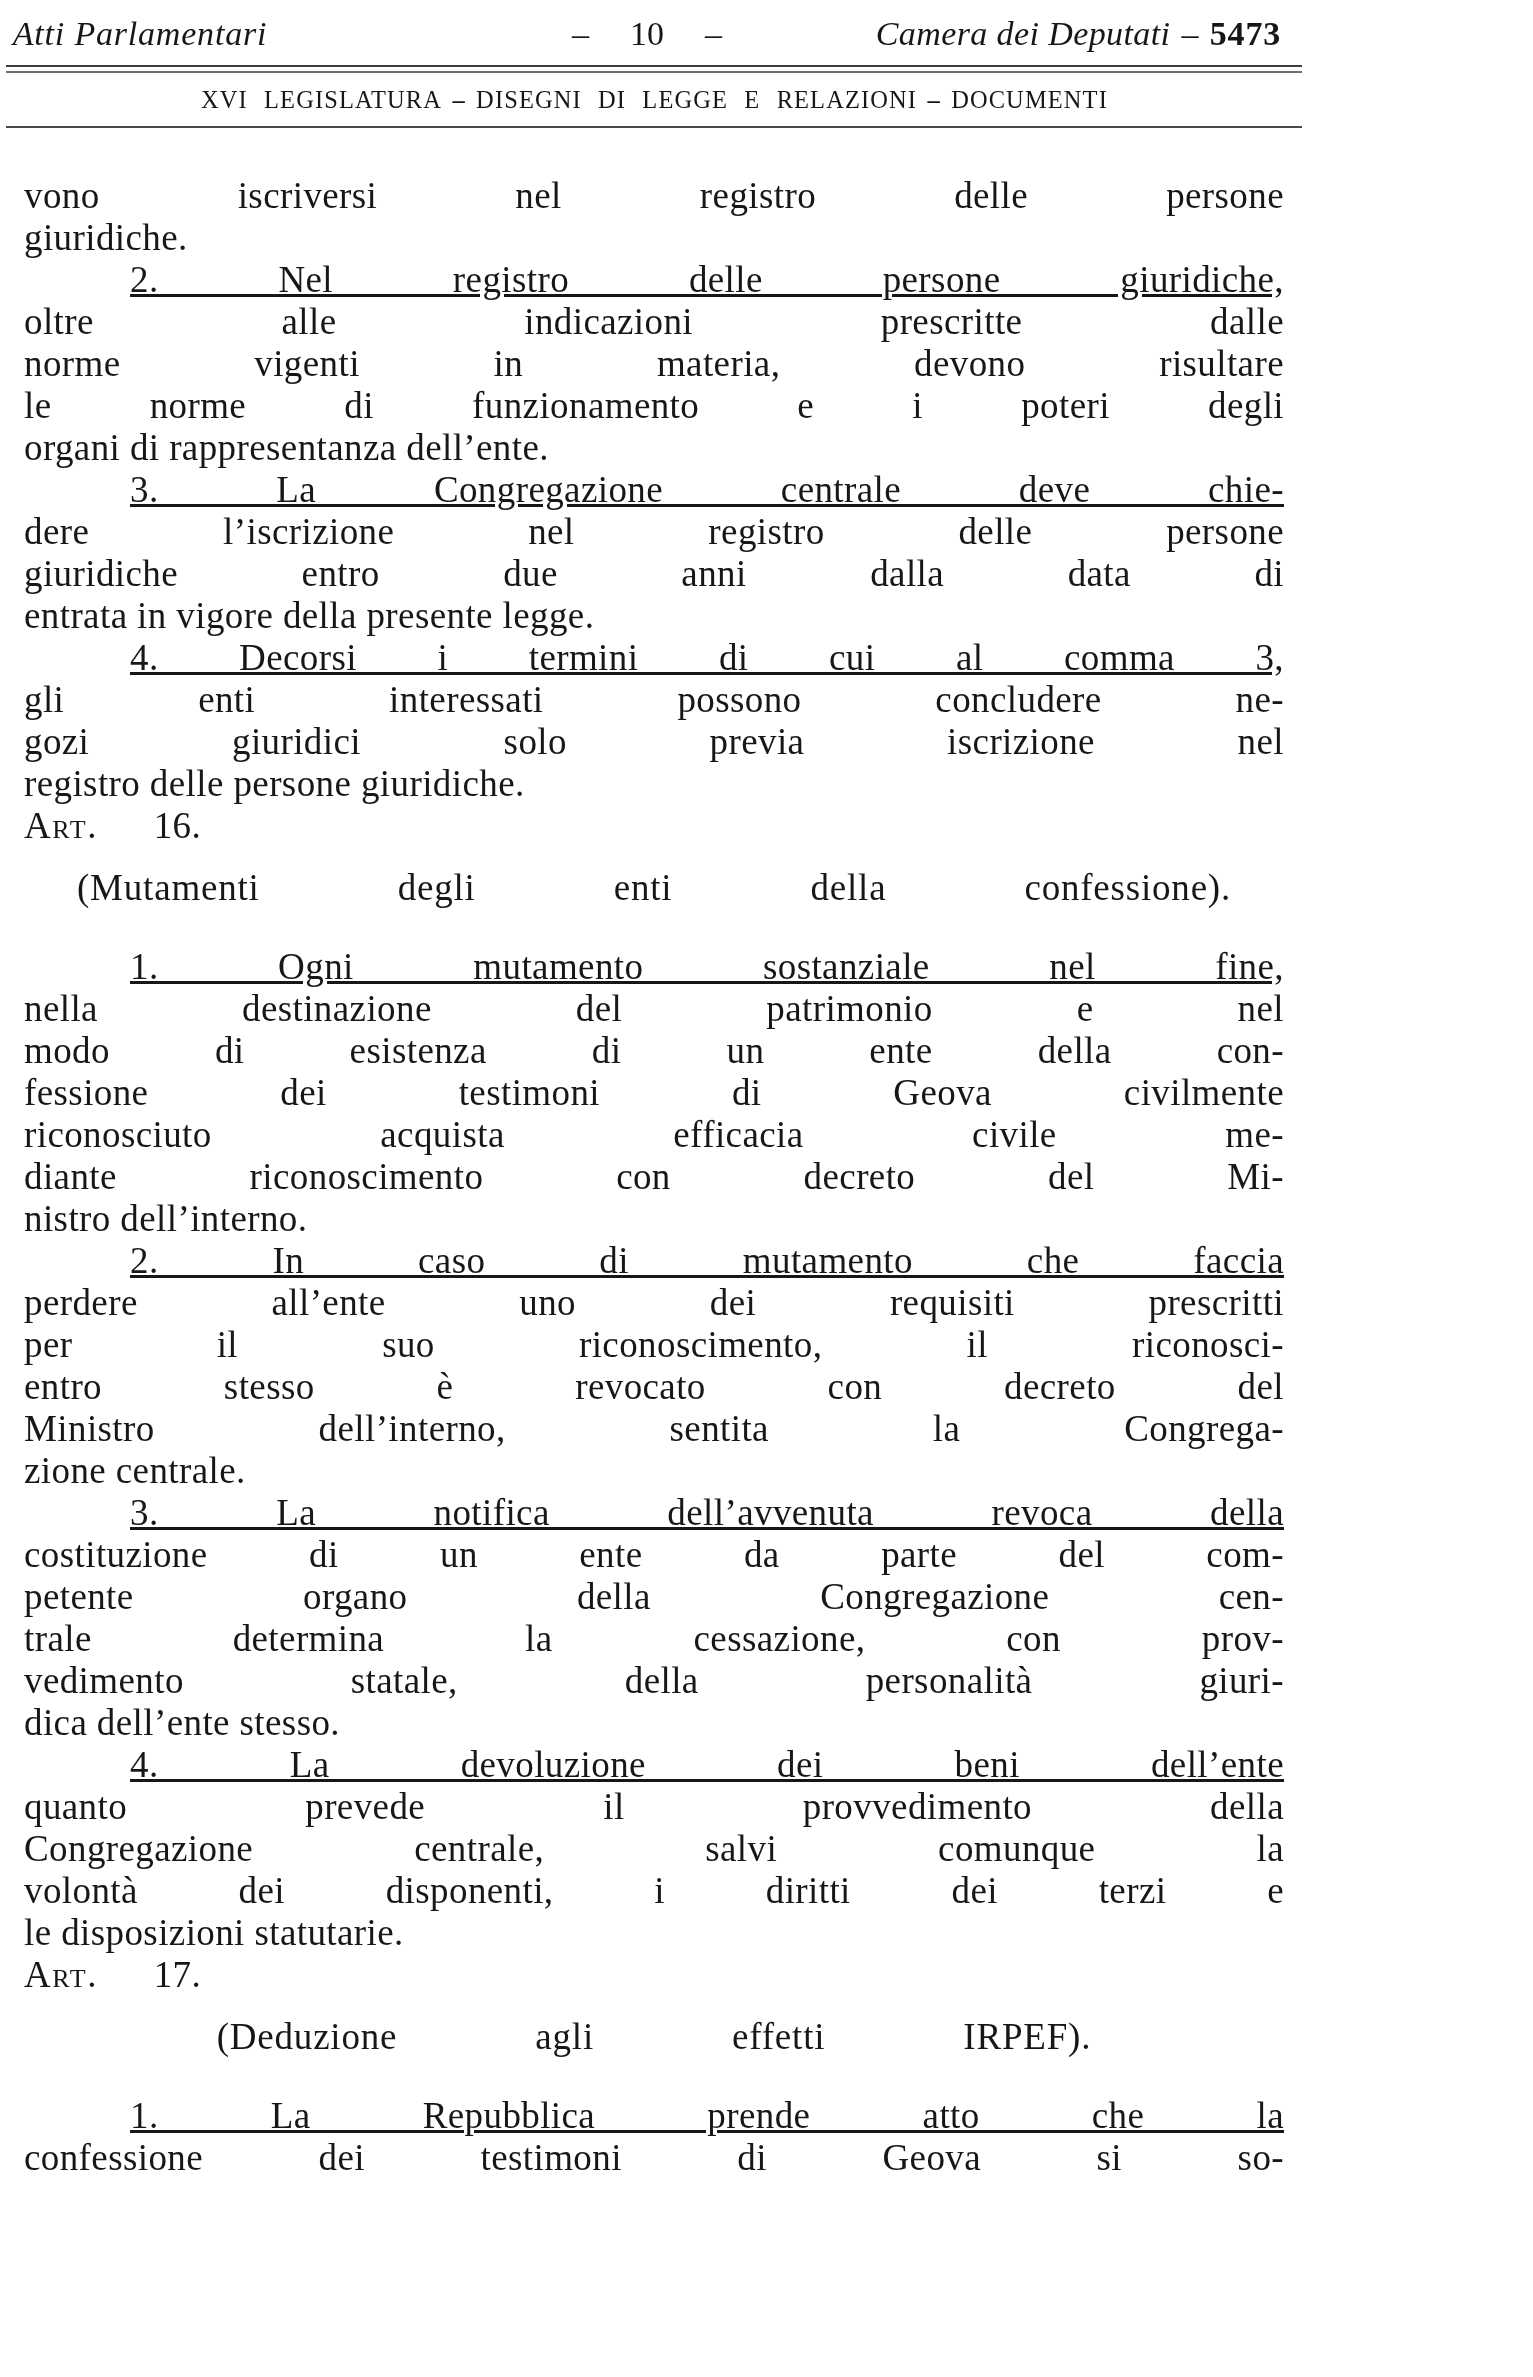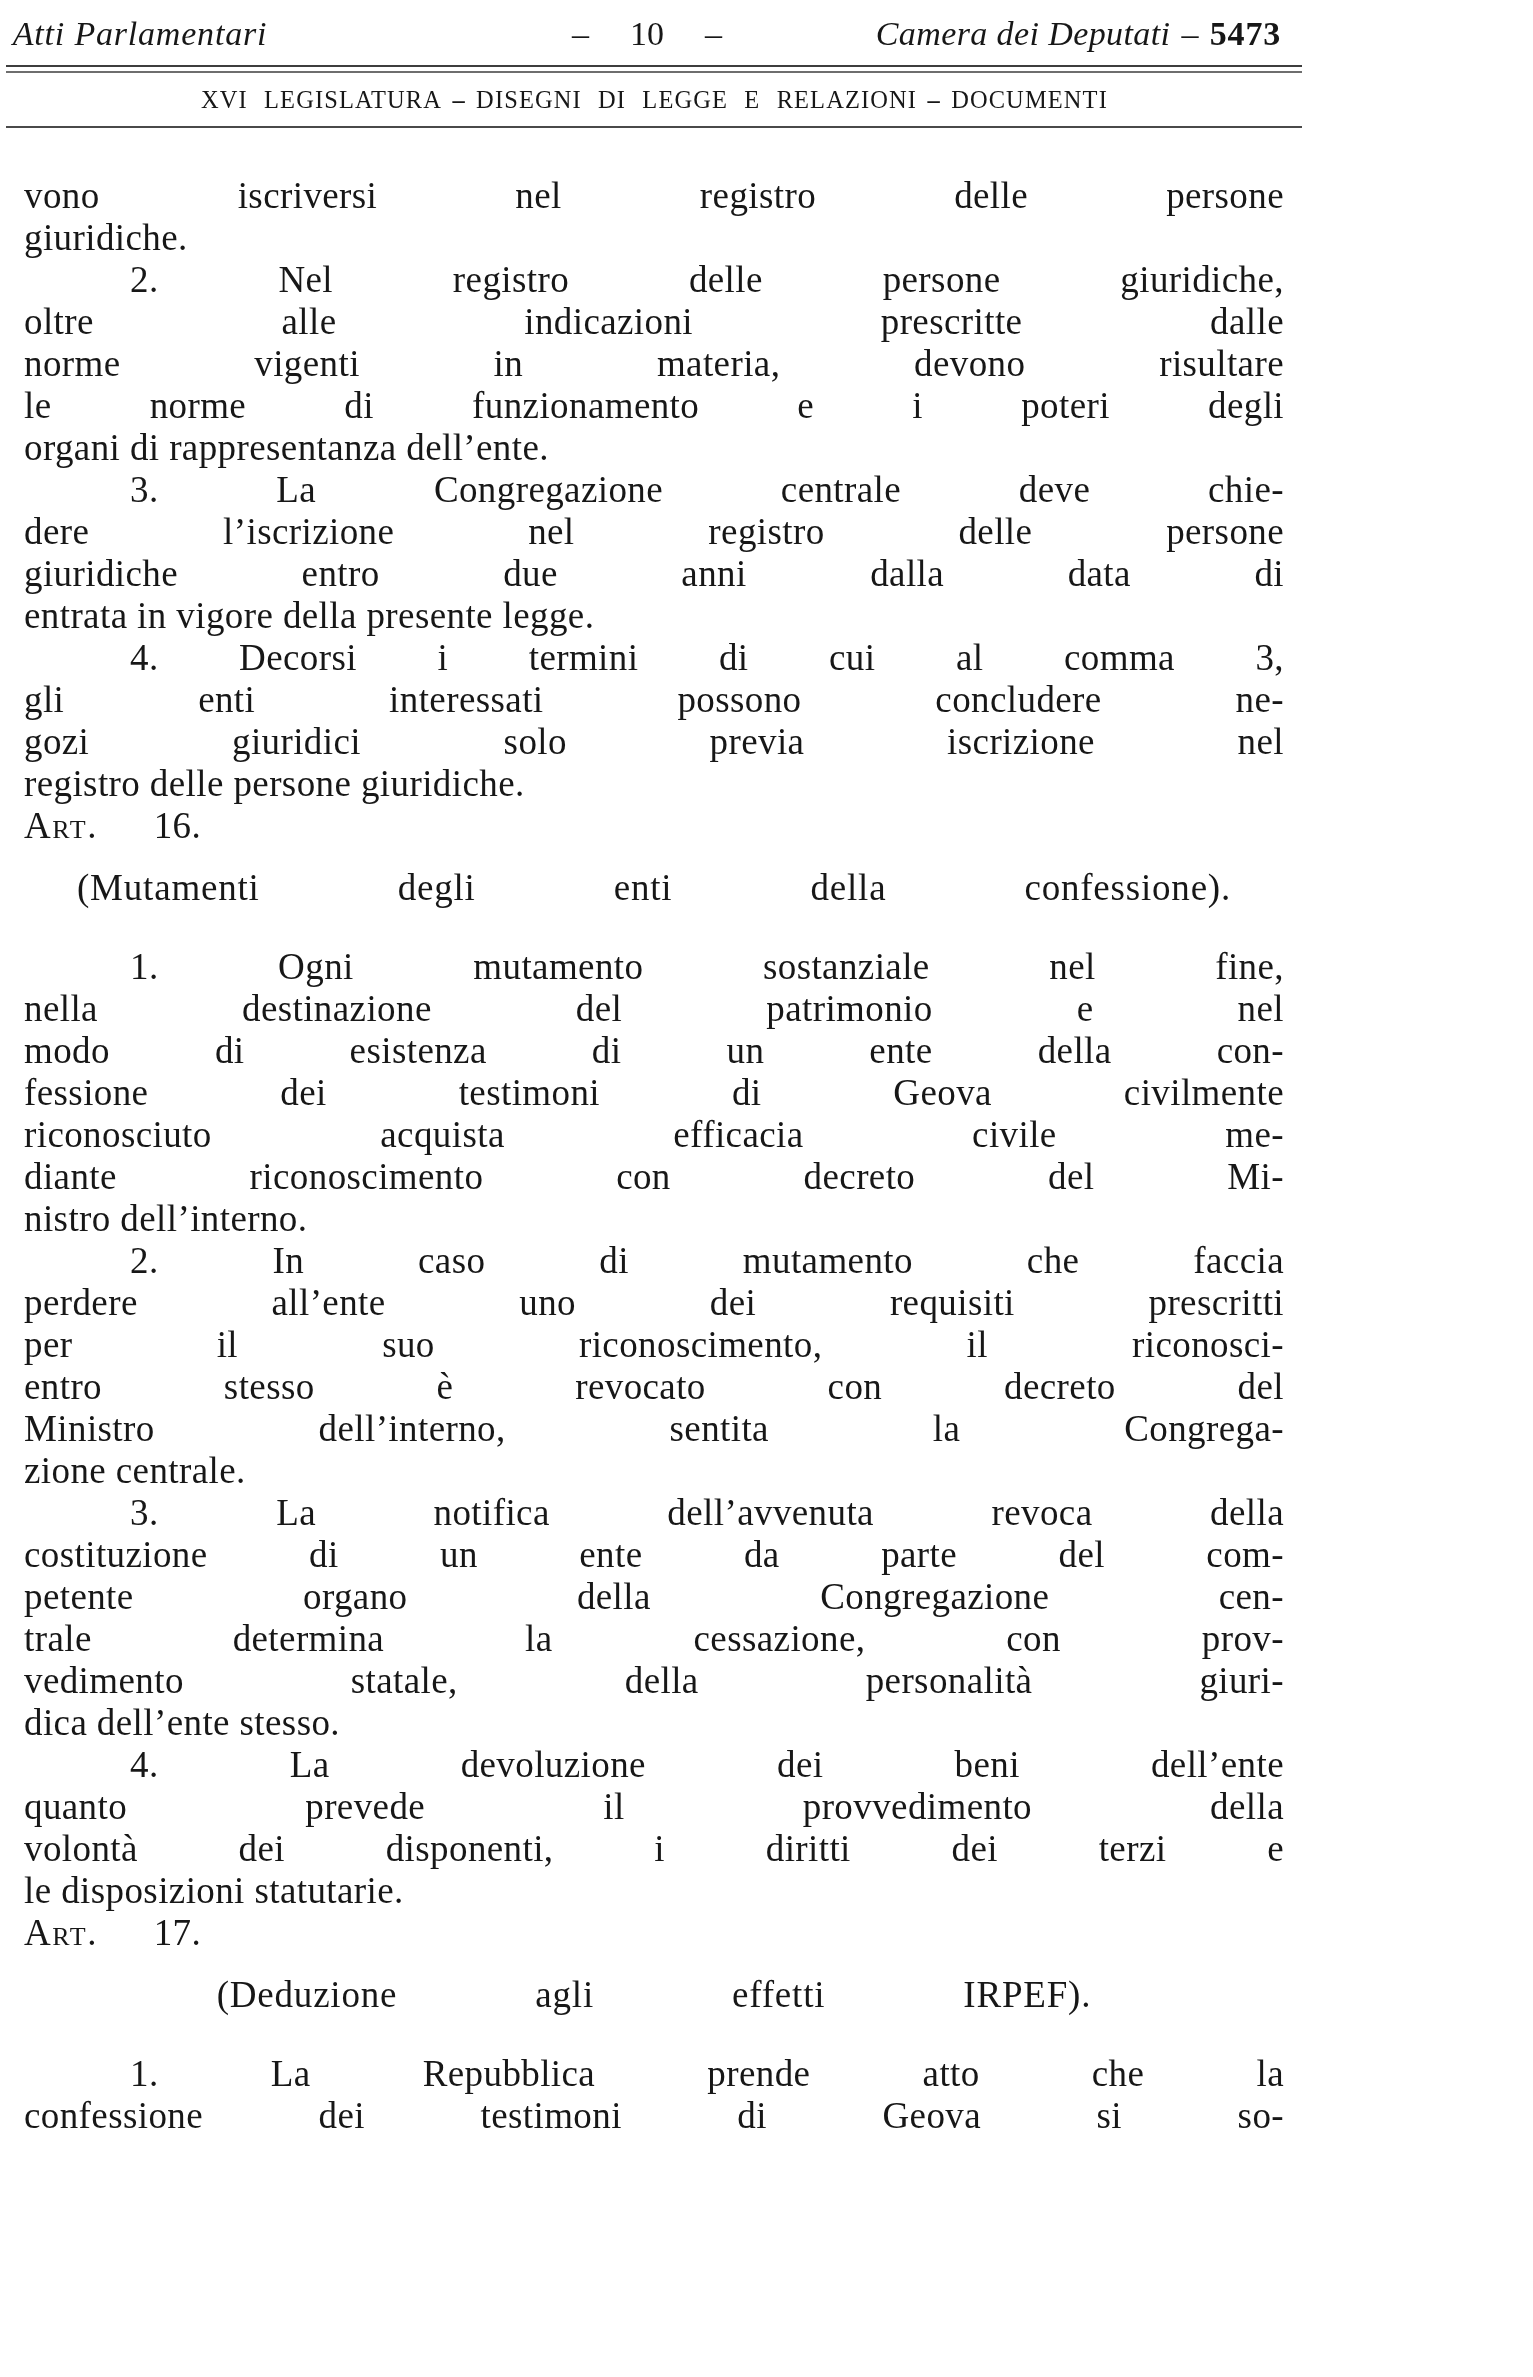--- a/index.html
+++ b/index.html
@@ -87,21 +87,21 @@
     font-size: 37px;
     line-height: 42px;
     letter-spacing: 0.4px;
   }
   .par { margin: 0; }
   .line {
     text-align: justify;
     text-align-last: justify;
   }
   .line.end { text-align-last: left; }
-  .line.indent { text-indent: 106px; }
+  .line.indent { text-indent: 106px; text-decoration: underline; }
 
   .art {
     text-align: left;
     font-size: 37px;
     line-height: 42px;
     word-spacing: 46px;
   }
   .art .sc {
     font-variant: small-caps;
     letter-spacing: 1.6px;
@@ -189,20 +189,21 @@
         <div class="line indent">3. La notifica dell’avvenuta revoca della</div>
         <div class="line">costituzione di un ente da parte del com-</div>
         <div class="line">petente organo della Congregazione cen-</div>
         <div class="line">trale determina la cessazione, con prov-</div>
         <div class="line">vedimento statale, della personalità giuri-</div>
         <div class="line end">dica dell’ente stesso.</div>
       </div>
       <div class="par">
         <div class="line indent">4. La devoluzione dei beni dell’ente</div>
         <div class="line">quanto prevede il provvedimento della</div>
+        <div class="line">Congregazione centrale, salvi comunque la</div>
         <div class="line">volontà dei disponenti, i diritti dei terzi e</div>
         <div class="line end">le disposizioni statutarie.</div>
       </div>
       <div class="art"><span class="sc">Art.</span><span> 17.</span></div>
       <div class="sect-title">(Deduzione agli effetti IRPEF).</div>
       <div class="par">
         <div class="line indent">1. La Repubblica prende atto che la</div>
         <div class="line">confessione dei testimoni di Geova si so-</div>
       </div>
     </main>

